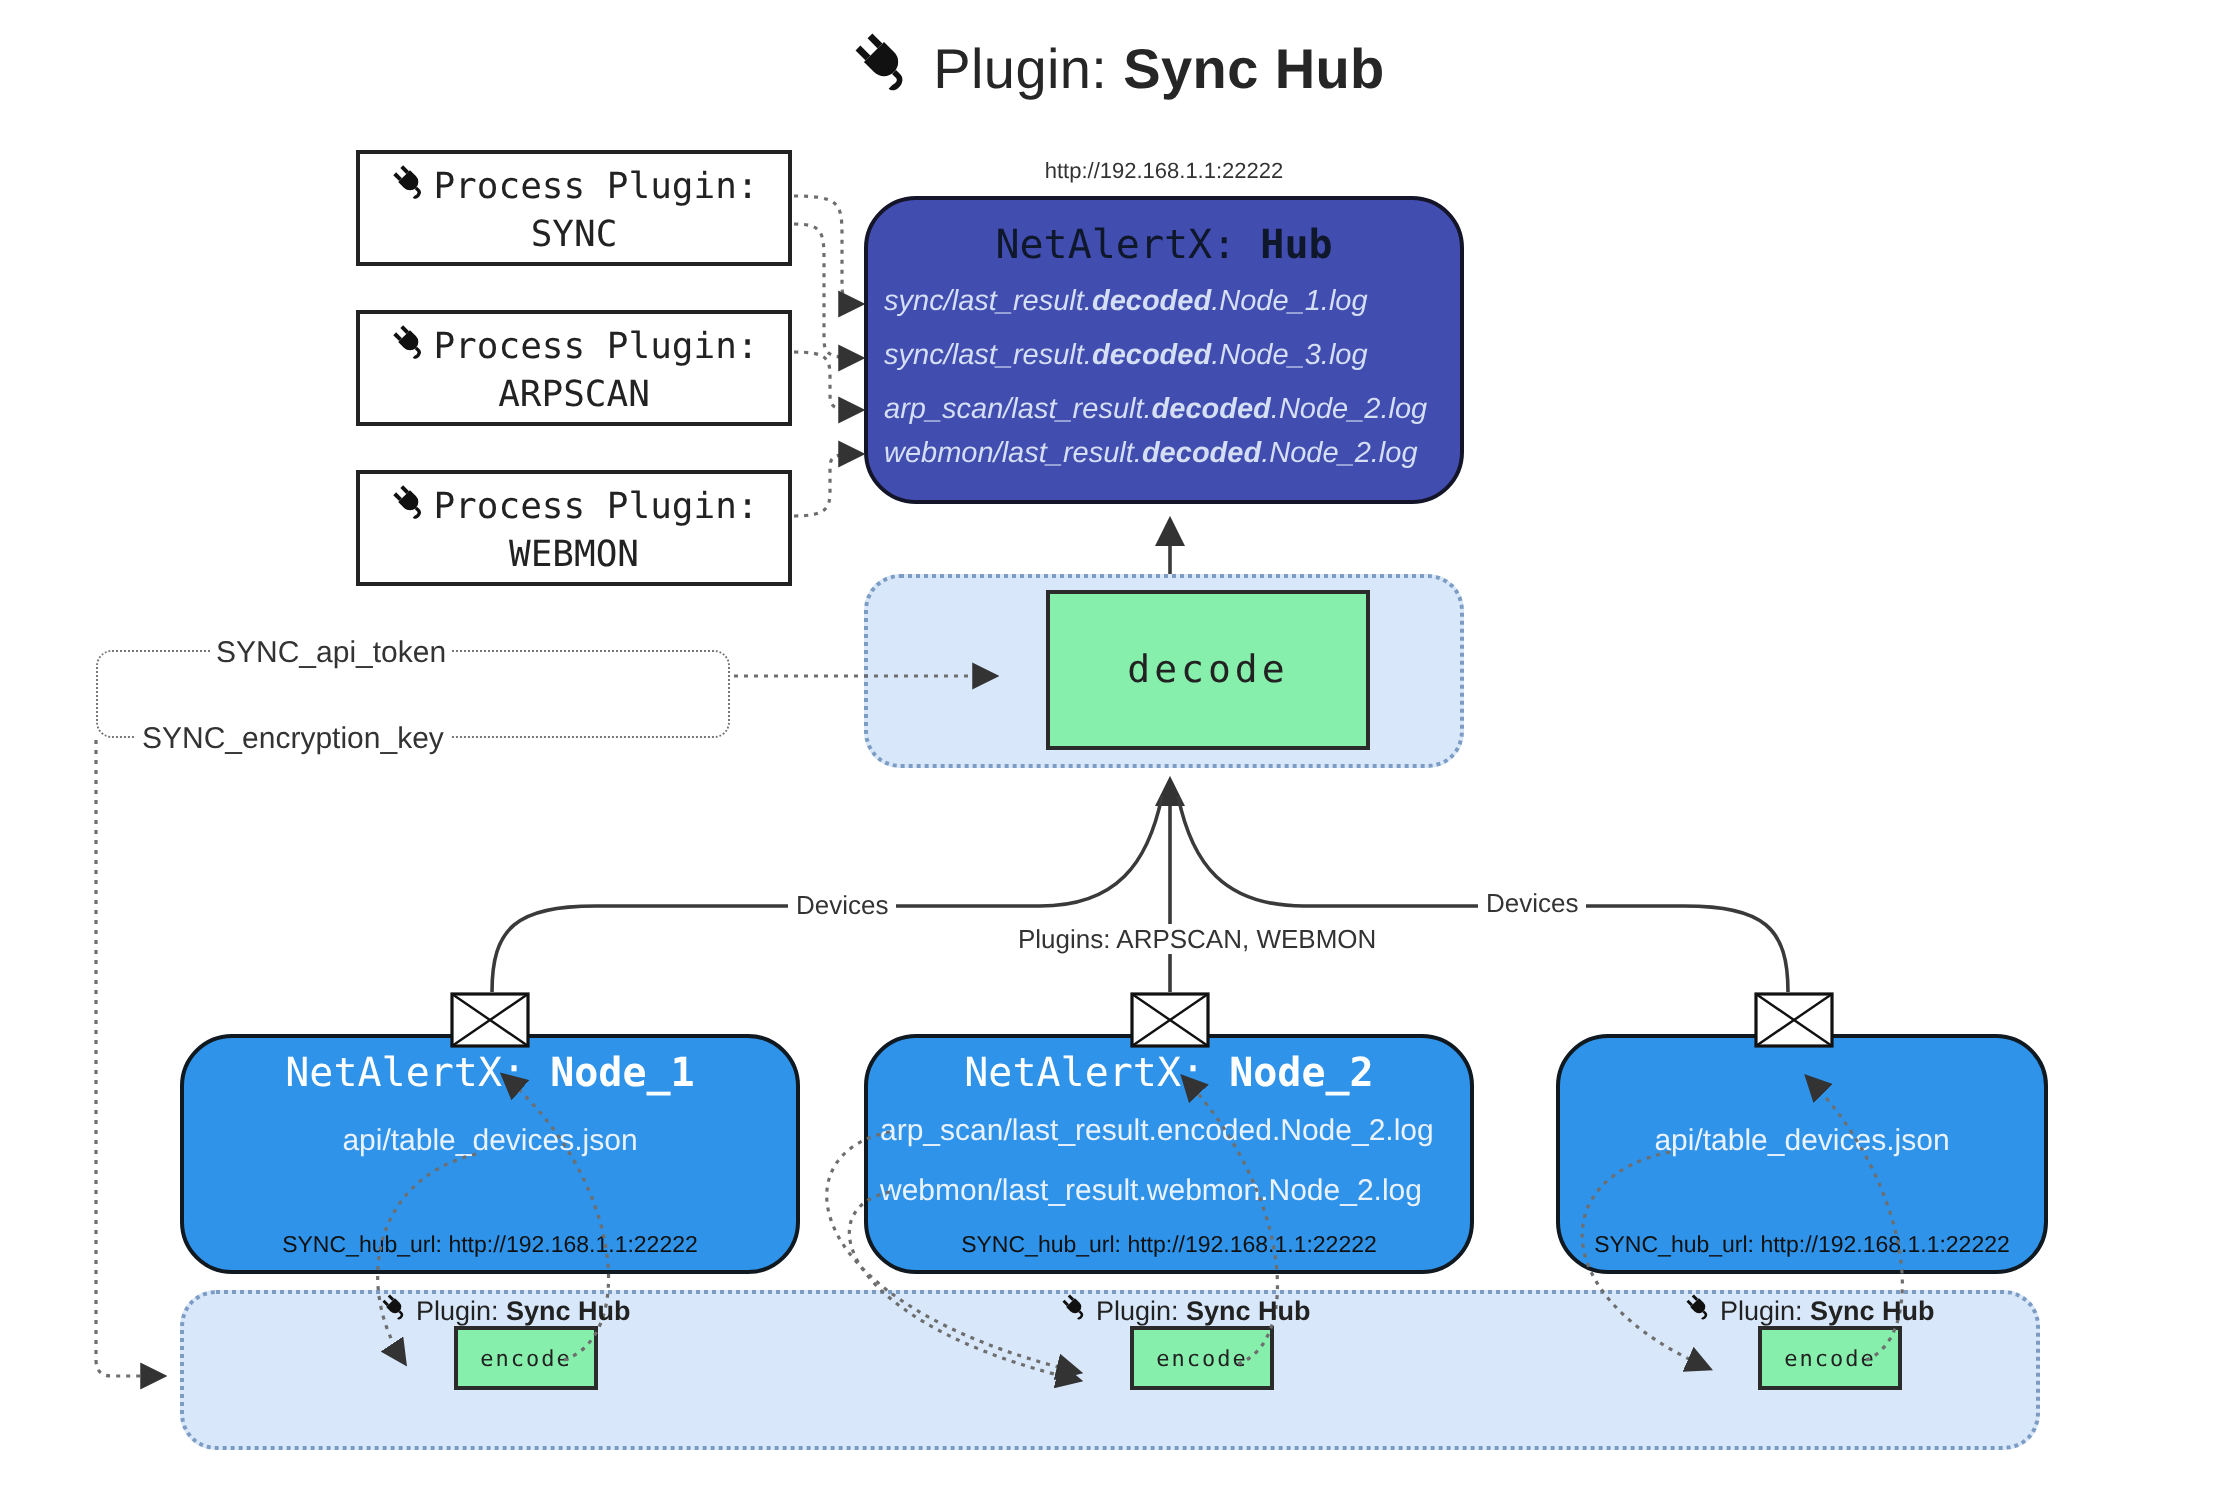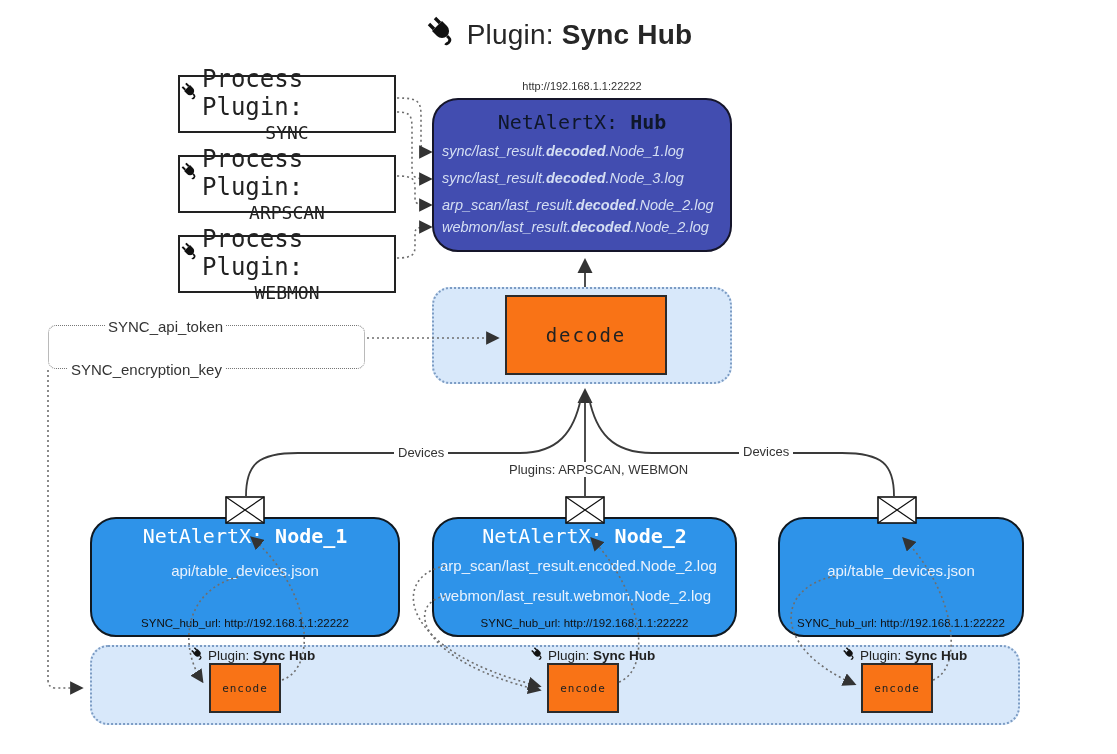--- a/index.html
+++ b/index.html
@@ -14,32 +14,32 @@
   .title .txt{letter-spacing:.2px;}
   
   .hub-url{left:432px;top:80px;width:300px;text-align:center;font-size:11px;color:#333;z-index:2;}
   .hub{left:432px;top:98px;width:300px;height:154px;background:#424DB0;border:2px solid #15152a;
        border-radius:26px;box-sizing:border-box;z-index:1;}
   .hub-title{left:432px;top:110px;width:300px;text-align:center;font-size:20px;color:#0f172a;z-index:2;}
   .hub-file{left:442px;width:288px;height:22px;font-size:14.5px;color:#d5dff3;z-index:2;white-space:nowrap;font-style:italic;}
   
   .pbox{left:178px;width:218px;height:58px;background:#fff;border:2px solid #222;box-sizing:border-box;
         z-index:1;display:flex;flex-direction:column;align-items:center;justify-content:center;}
-  .pbox .r1{display:flex;align-items:center;gap:2px;font-size:24px;}
+  .pbox .r1{display:flex;align-items:center;gap:2px;font-size:18px;}
   .pbox .r2{font-size:18px;margin-top:1px;}
   
   .config{left:48px;top:325px;width:317px;height:44px;border:1.5px dotted #777;border-radius:8px;
           box-sizing:border-box;z-index:2;background:transparent;}
   .cfg-label{font-size:15px;color:#333;background:#fff;padding:0 3px;white-space:nowrap;z-index:4;}
   
   .lightbox{background:#d8e8fa;border:2px dotted #7c9cc4;box-sizing:border-box;border-radius:18px;z-index:1;}
-  .wbox{background:#f97316;border:2px solid #2b2b2b;box-sizing:border-box;z-index:2;
-        display:flex;align-items:center;justify-content:center;}
+  .wbox{background:#86efac;border:2px solid #2b2b2b;box-sizing:border-box;z-index:2;
+        display:flex;align-items:center;justify-content:center;margin-left:18px;}
   .decode-box{left:505px;top:295px;width:162px;height:80px;font-size:19px;letter-spacing:2px;}
-  .encode-box{width:72px;height:50px;top:663px;font-size:11px;letter-spacing:1px;}
+  .encode-box{width:72px;height:32px;top:663px;font-size:11px;letter-spacing:1px;}
   
   .edge-label{font-size:13px;color:#333;background:#fff;padding:0 4px;white-space:nowrap;z-index:4;}
   
   .node{top:517px;height:120px;background:#2E93E9;border:2px solid #101820;border-radius:26px;
         box-sizing:border-box;z-index:1;}
   .node-title{top:524px;text-align:center;font-size:20px;color:#fff;z-index:2;white-space:nowrap;}
   .node-file{font-size:15px;color:#e9f2fd;z-index:2;white-space:nowrap;}
   .node-url{top:617px;text-align:center;font-size:11.5px;color:#101010;z-index:2;white-space:nowrap;}
   
   .env{width:40px;height:28px;z-index:5;top:496px;}

